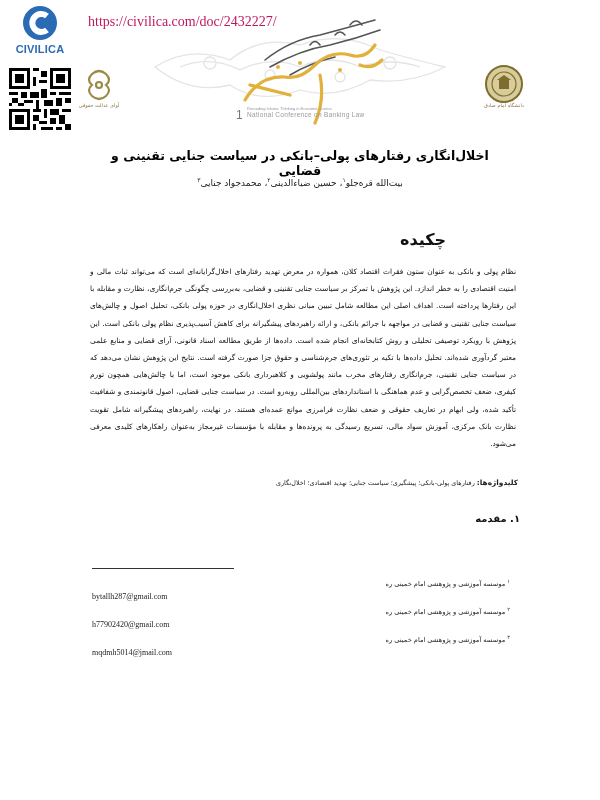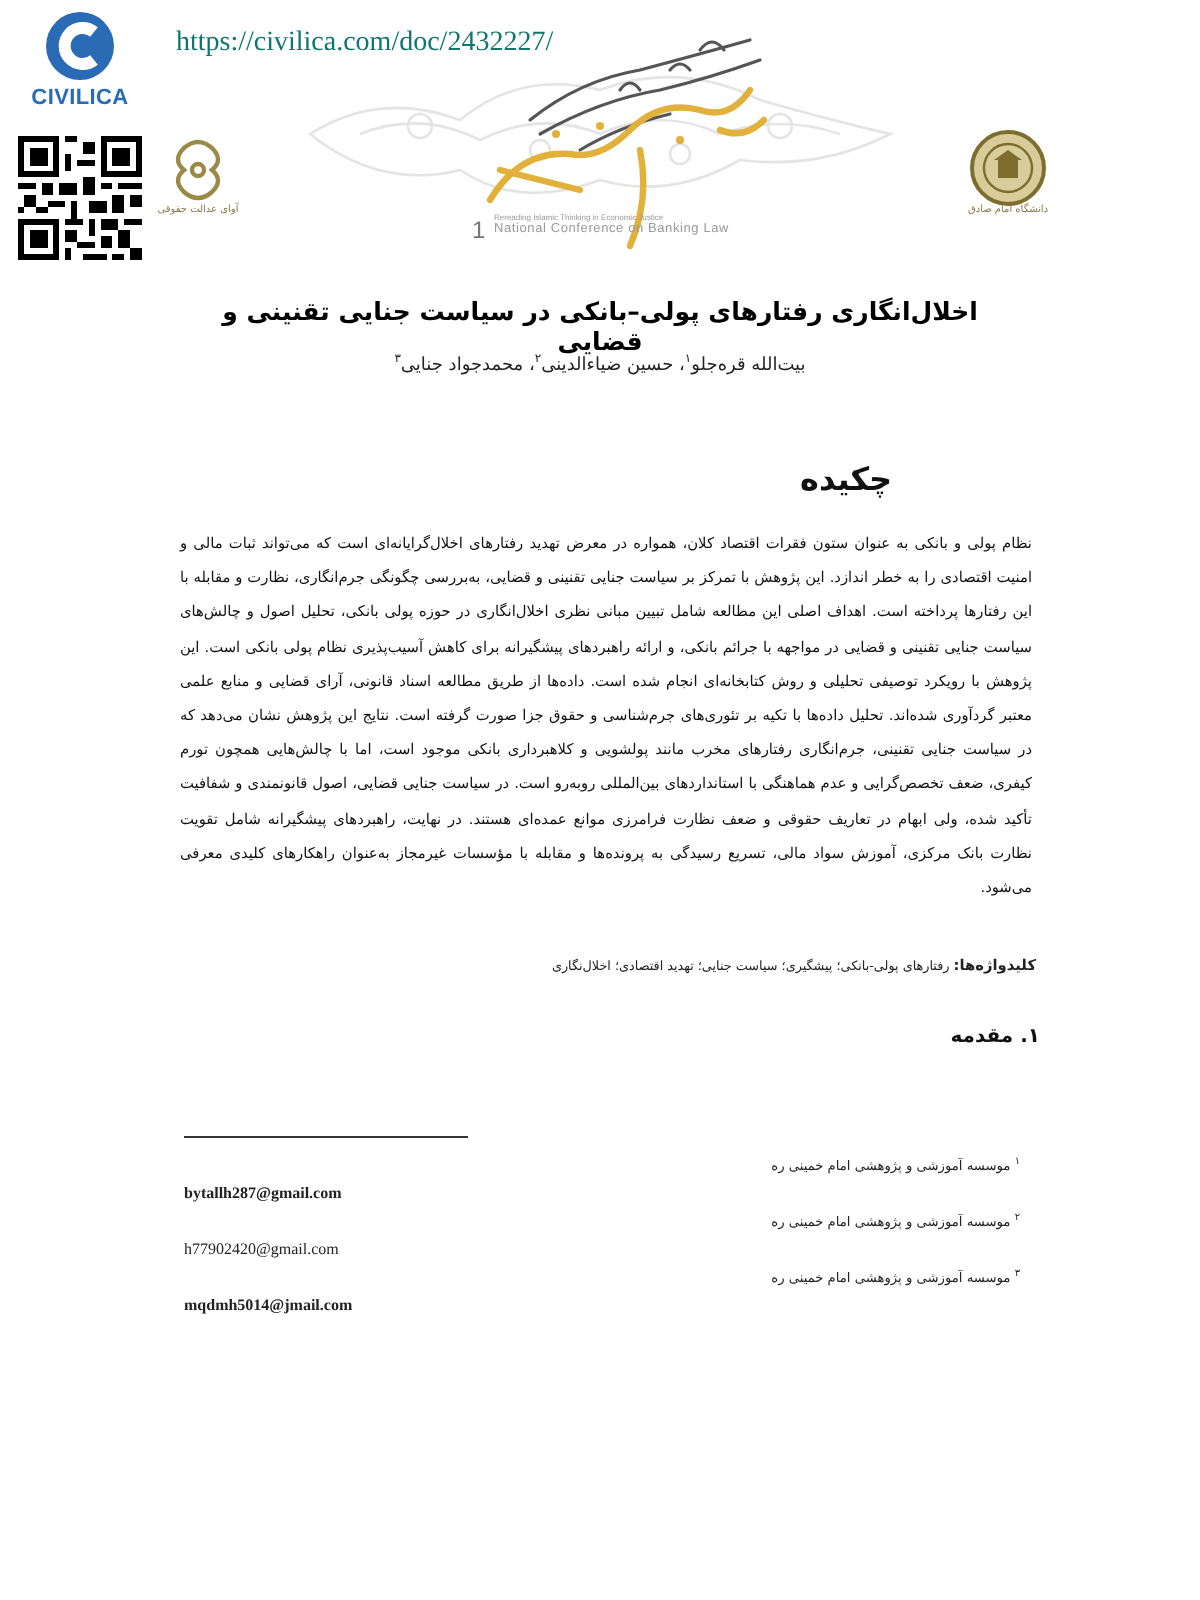--- a/index.html
+++ b/index.html
@@ -5,21 +5,21 @@
   html, body { margin: 0; padding: 0; }
   body {
     width: 600px; height: 800px; background: #ffffff; position: relative; overflow: hidden;
     font-family: "DejaVu Sans", sans-serif; color: #111;
   }
   .abs { position: absolute; }
   
   #civ-logo { left: 12px; top: 4px; width: 54px; height: 52px; }
   #civ-logo svg { display: block; }
   #civ-text { position: absolute; left: 0; top: 39px; width: 56px; text-align: center; font-family: "Liberation Sans", sans-serif; font-weight: bold; font-size: 11px; color: #2a6bb6; letter-spacing: 0.2px; }
-  #url { left: 88px; top: 14px; font-family: "Liberation Serif", serif; font-size: 14px; color: #0f766e; }
+  #url { left: 88px; top: 14px; font-family: "Liberation Serif", serif; font-size: 14px; color: #be185d; }
   #qr { left: 9px; top: 67px; width: 62px; height: 64px; }
   #left-logo { left: 78px; top: 68px; width: 42px; height: 42px; }
   #left-logo-cap { left: 78px; top: 102px; width: 42px; font-size: 5px; color: #8a7a4a; text-align: center; direction: rtl; }
   #banner { left: 150px; top: 5px; width: 300px; height: 120px; }
   #banner-num { left: 236px; top: 108px; font-family: "Liberation Sans", sans-serif; font-size: 12px; color: #777; }
   #banner-en1 { left: 247px; top: 106px; font-family: "Liberation Sans", sans-serif; font-size: 4px; color: #999; }
   #banner-en2 { left: 247px; top: 111px; font-family: "Liberation Sans", sans-serif; font-size: 6.5px; color: #999; letter-spacing: 0.3px; }
   #right-logo { left: 484px; top: 64px; width: 40px; height: 40px; }
   #right-logo-cap { left: 478px; top: 102px; width: 52px; font-size: 5px; color: #8a7a4a; text-align: center; direction: rtl; }
   #title { left: 90px; top: 148px; width: 420px; text-align: center; direction: rtl; font-family: "DejaVu Sans", sans-serif; font-weight: bold; font-size: 12.5px; color: #000000; }
@@ -161,23 +161,23 @@
 
 <div id="keywords" class="abs">
   <b>کلیدواژه‌ها:</b>
   <span>رفتارهای پولی-بانکی؛ پیشگیری؛ سیاست جنایی؛ تهدید اقتصادی؛ اخلال‌نگاری</span>
 </div>
 
 <div id="intro-heading" class="abs">۱. مقدمه</div>
 
 <div id="fn-rule" class="abs"></div>
 
-<div class="abs email" style="top:592px;font-weight:bold;">bytallh287@gmail.com</div>
+<div class="abs email" style="top:592px;">bytallh287@gmail.com</div>
 <div class="abs email" style="top:620px;">h77902420@gmail.com</div>
-<div class="abs email" style="top:648px;font-weight:bold;">mqdmh5014@jmail.com</div>
+<div class="abs email" style="top:648px;">mqdmh5014@jmail.com</div>
 
 <div class="abs affil" style="top:578px;">
   <sup>۱</sup>
   <span>موسسه آموزشی و پژوهشی امام خمینی ره</span>
 </div>
 <div class="abs affil" style="top:606px;">
   <sup>۲</sup>
   <span>موسسه آموزشی و پژوهشی امام خمینی ره</span>
 </div>
 <div class="abs affil" style="top:634px;">

